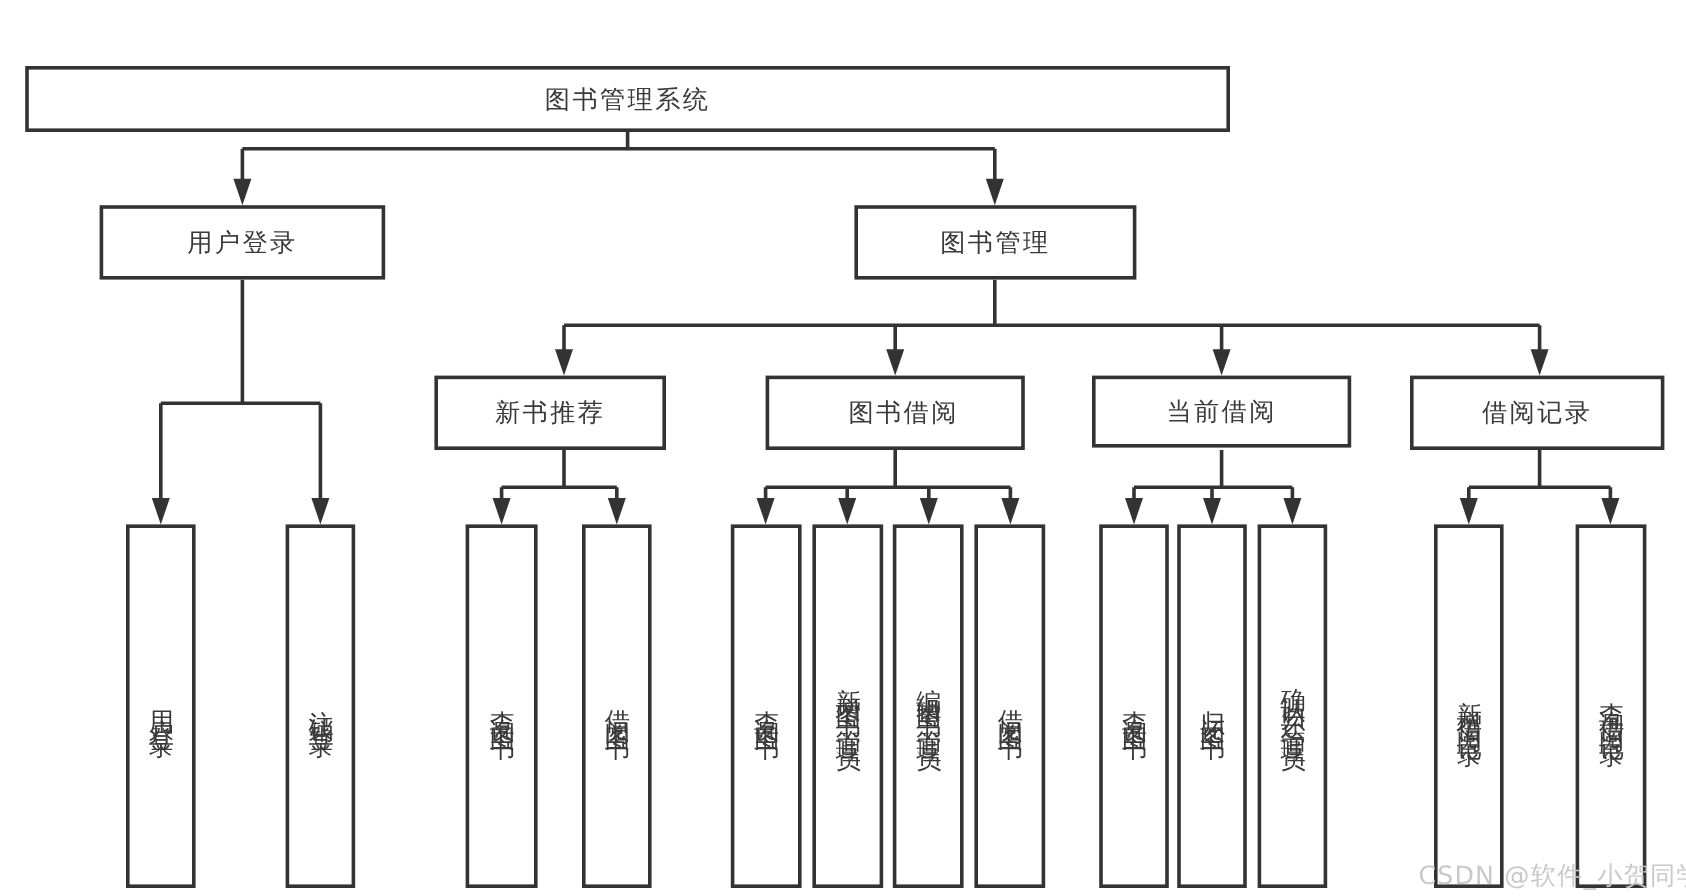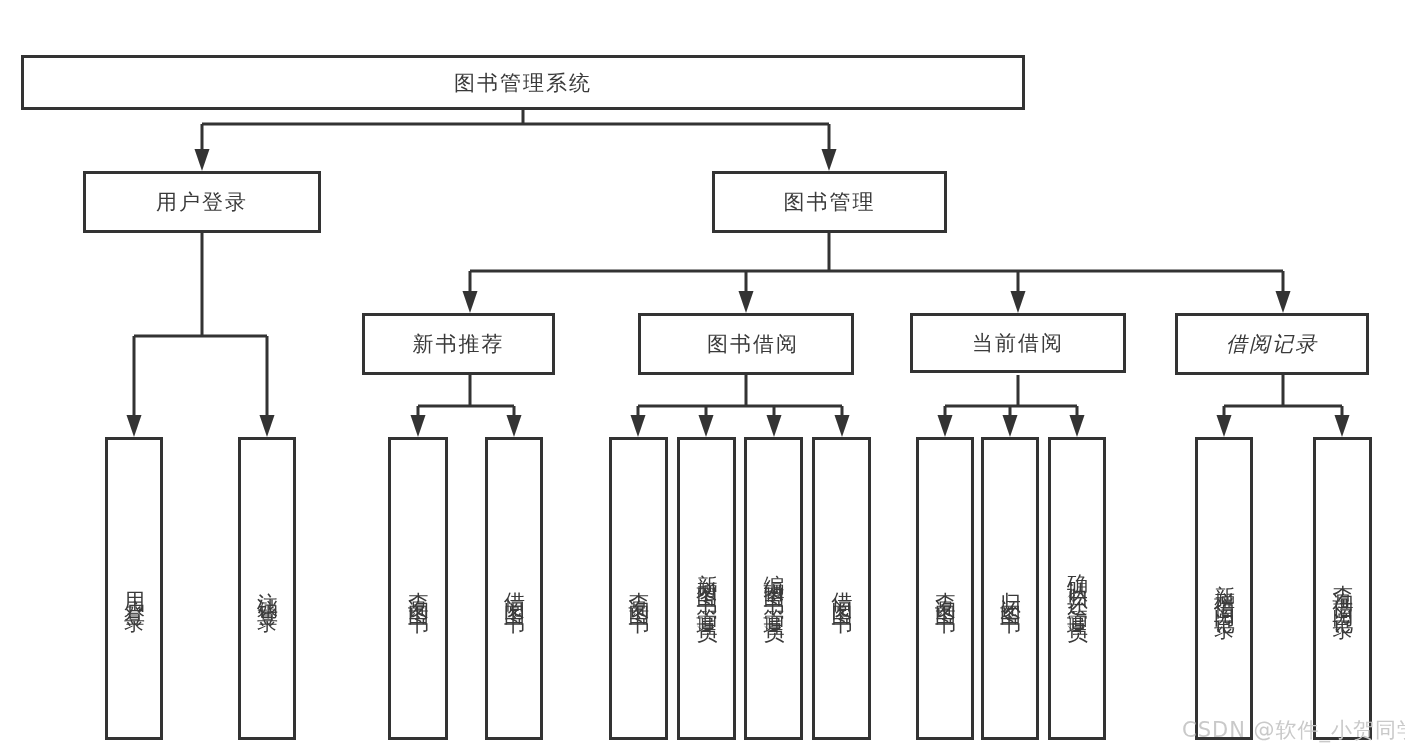--- a/index.html
+++ b/index.html
@@ -100,21 +100,21 @@
 
   <div class="node" style="left:362px; top:313px; width:193px; height:62px;">
     <span>新书推荐</span>
   </div>
   <div class="node" style="left:638px; top:313px; width:216px; height:62px;padding-left:14px;">
     <span>图书借阅</span>
   </div>
   <div class="node" style="left:910px; top:313px; width:216px; height:60px;">
     <span>当前借阅</span>
   </div>
-  <div class="node" style="left:1175px; top:313px; width:194px; height:62px;font-style:italic;">
+  <div class="node" style="left:1175px; top:313px; width:212px; height:62px;">
     <span>借阅记录</span>
   </div>
 
   <div class="node leaf" style="left:105px; top:437px; width:58px; height:303px;">
     <span class="vtext">用户登录</span>
   </div>
   <div class="node leaf" style="left:238px; top:437px; width:58px; height:303px;">
     <span class="vtext">注销登录</span>
   </div>
 

